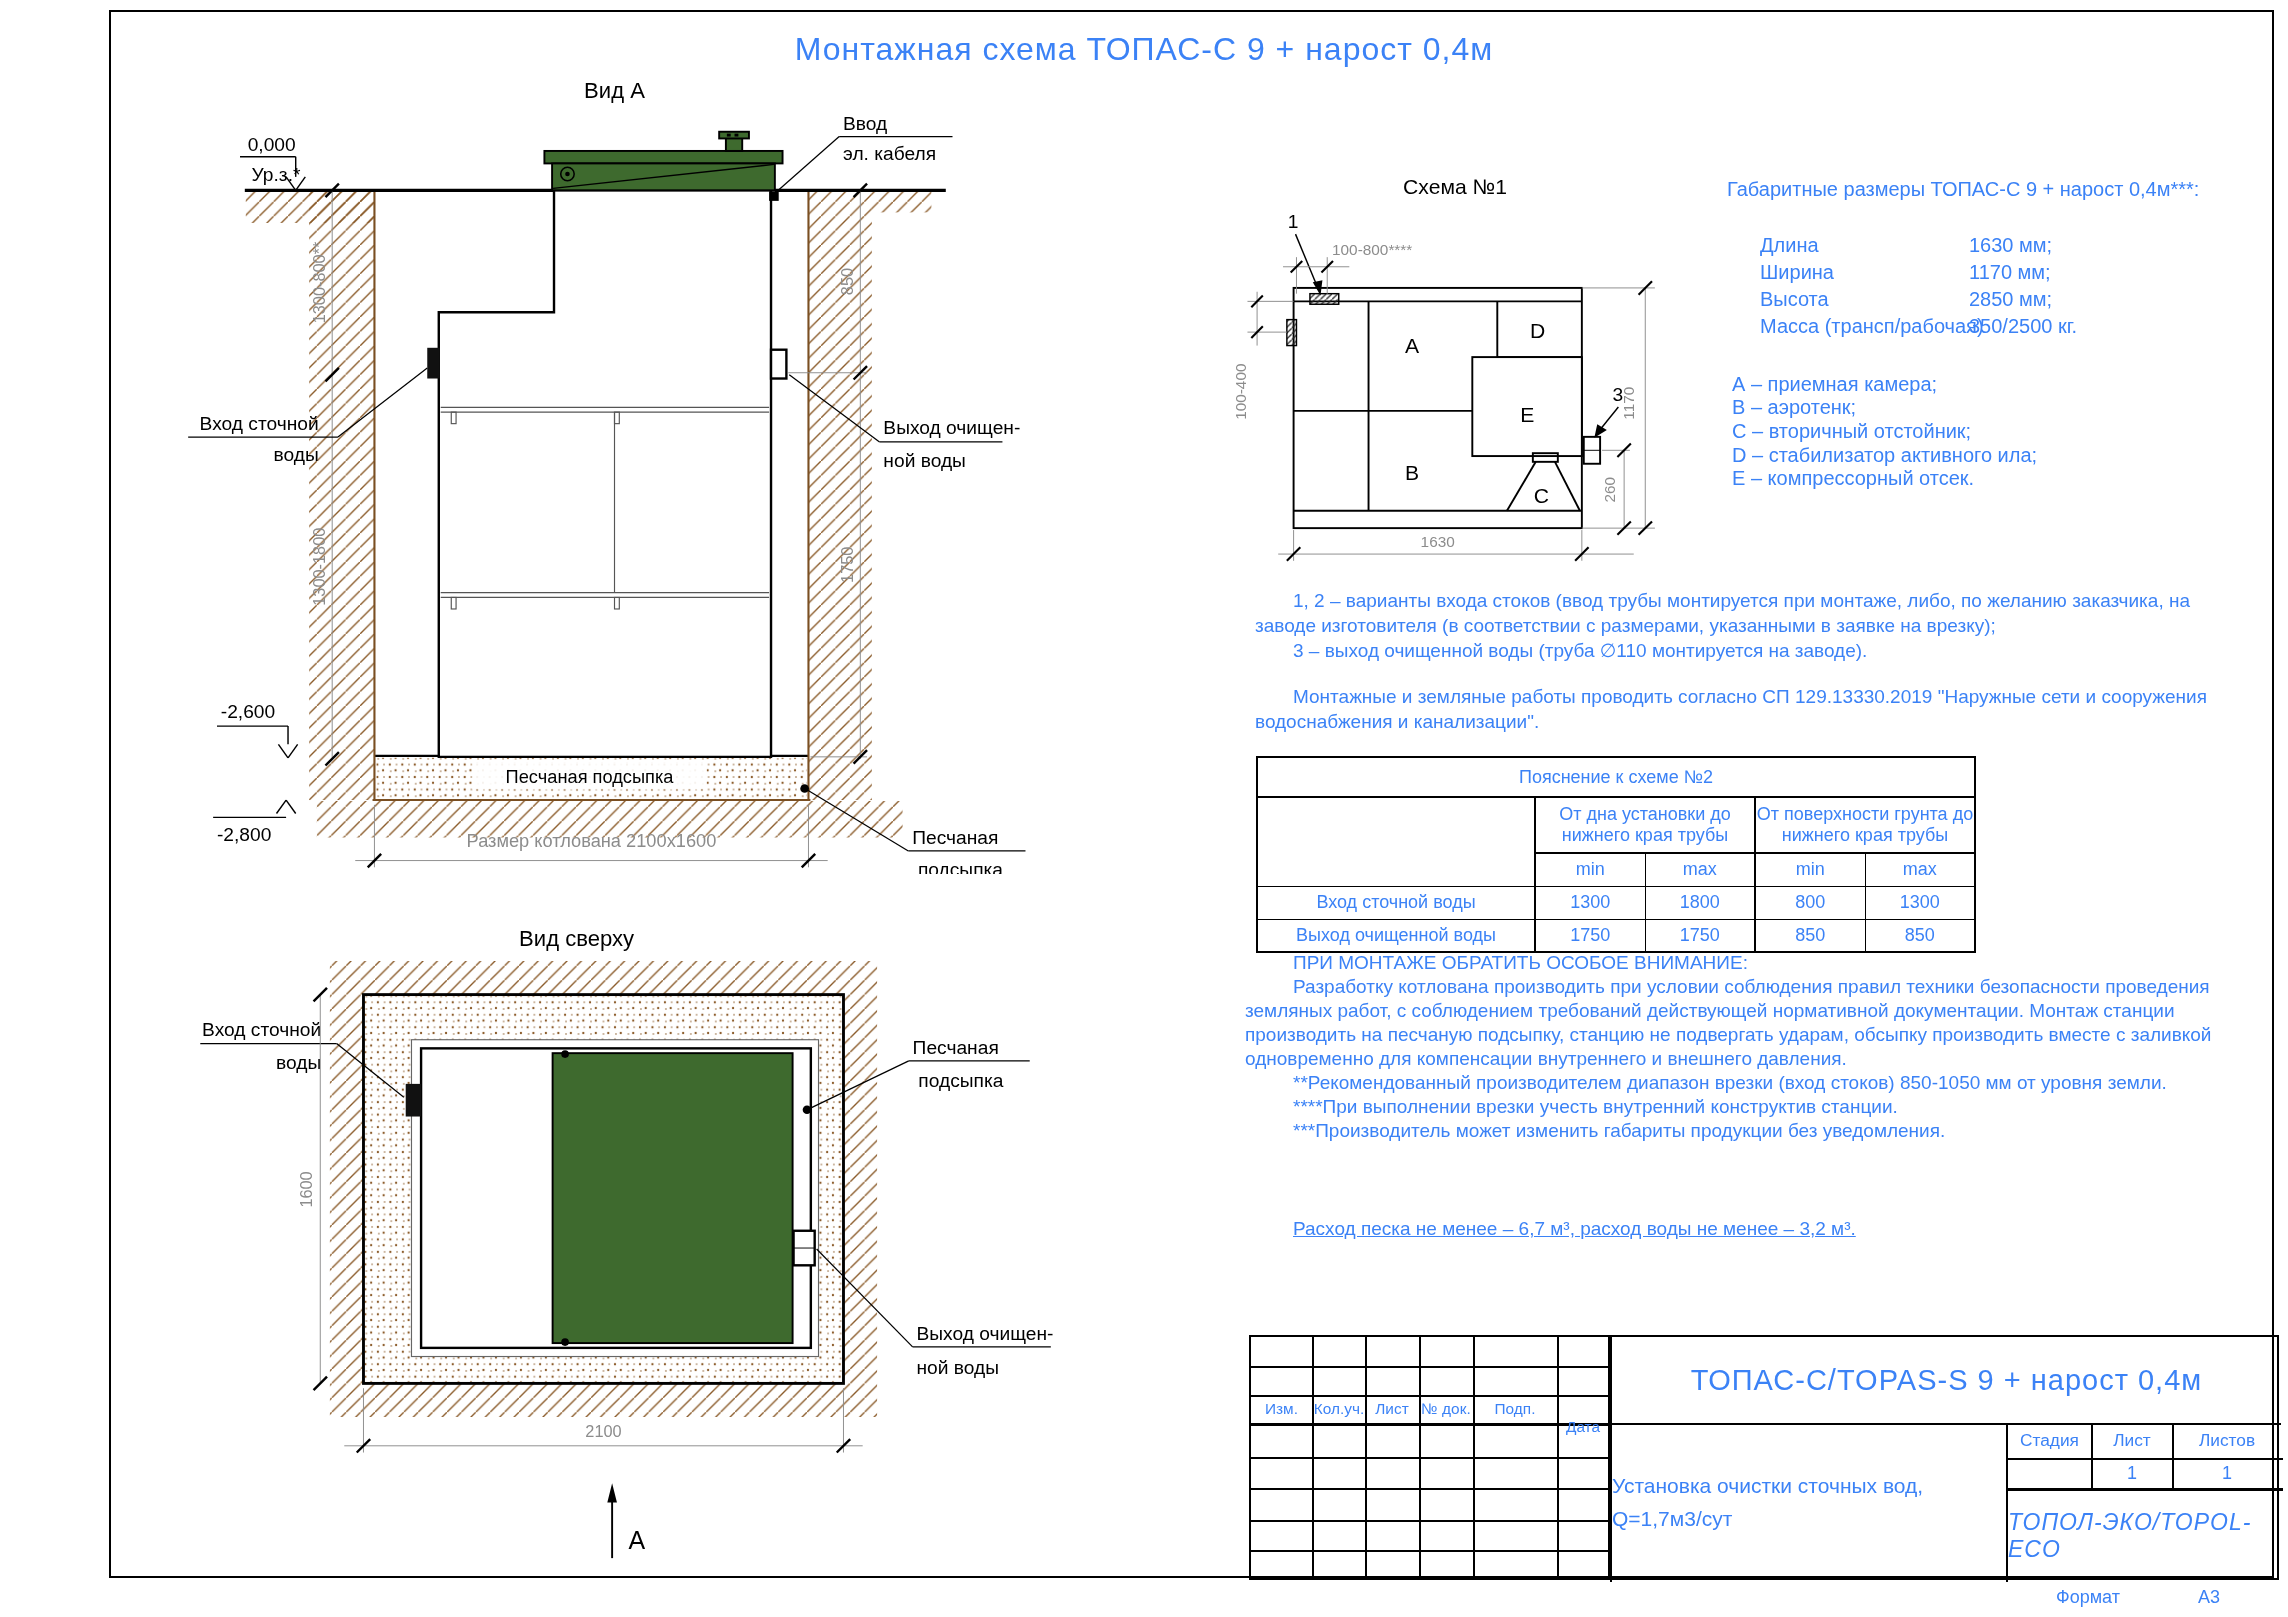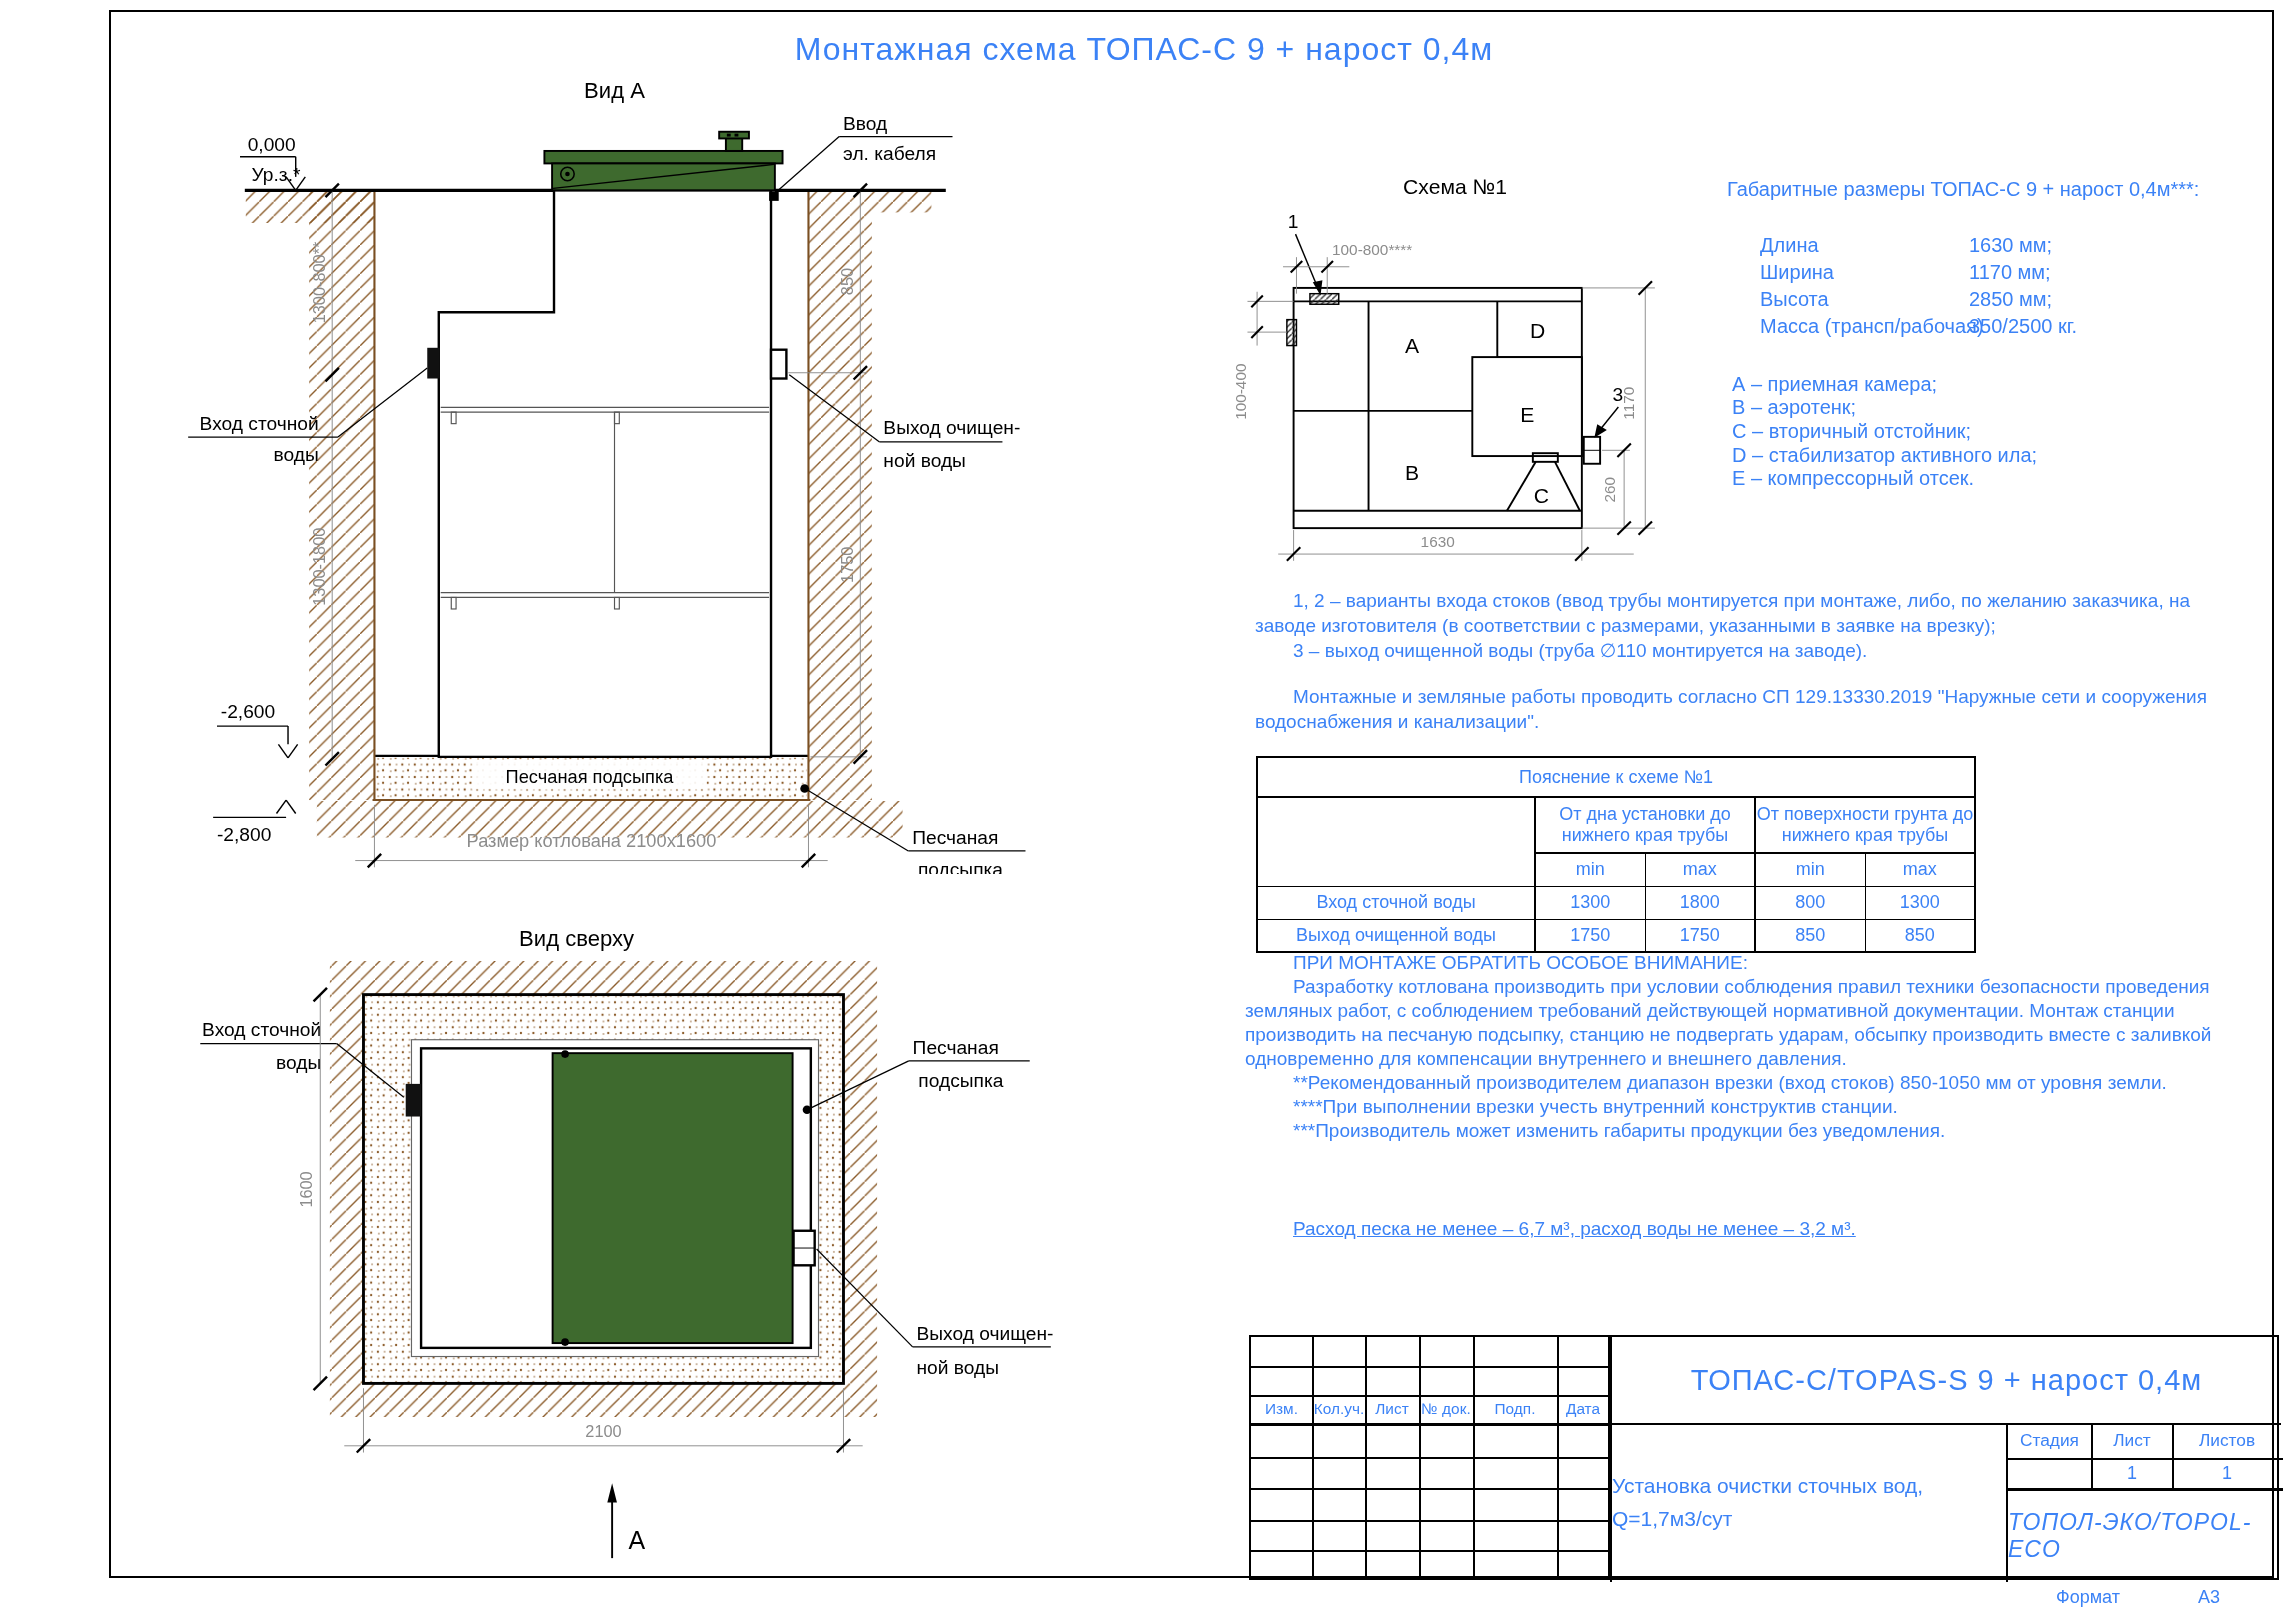--- a/index.html
+++ b/index.html
@@ -412,21 +412,21 @@
   <table class="abs exp-table">
     <colgroup>
         <col style="width:278px">
         <col style="width:110px">
         <col style="width:110px">
         <col style="width:110px">
         <col style="width:110px">
       </colgroup>
     <tbody>
         <tr class="outerT">
-          <td colspan="5" class="outerL outerR thickB" style="height:38px">Пояснение к схеме №1</td>
+          <td colspan="5" class="outerL outerR thickB" style="height:38px">Пояснение к схеме №2</td>
         </tr>
     <tr>
       <td rowspan="2" class="outerL thickR" style="height:86px"></td>
       <td colspan="2" class="thickB thickR" style="height:54px">
         <span>От дна установки до</span><br><span>нижнего края трубы</span></td>
       <td colspan="2" class="thickB outerR">
         <span>От поверхности грунта до</span><br><span>нижнего края трубы</span></td>
     </tr>
     <tr style="height:33px">
       <td>min</td>
@@ -477,21 +477,21 @@
     <div class="line" style="left:0;top:120px;width:359px;height:1.9px"></div>
     <div class="line" style="left:0;top:151px;width:359px;height:1.9px"></div>
     <div class="line" style="left:0;top:183px;width:359px;height:1.9px"></div>
     <div class="line" style="left:0;top:213px;width:359px;height:1.9px"></div>
 
     <div class="cell-label" style="left:0;top:63px;width:61px">Изм.</div>
     <div class="cell-label" style="left:61px;top:63px;width:54px">Кол.уч.</div>
     <div class="cell-label" style="left:114px;top:63px;width:54px">Лист</div>
     <div class="cell-label" style="left:168px;top:63px;width:54px">№ док.</div>
     <div class="cell-label" style="left:222px;top:63px;width:84px">Подп.</div>
-    <div class="cell-label" style="left:306px;top:63px;width:52px">Дата</div>
+    <div class="cell-label" style="left:306px;top:81px;width:52px">Дата</div>
 
     <div class="doc-title">ТОПАС-С/TOPAS-S 9 + нарост 0,4м</div>
 
     <div class="desc">
       <div>Установка очистки сточных вод,</div>
       <div>Q=1,7м3/сут</div>
     </div>
 
     <div class="sub">
       <div class="line" style="left:83px;top:0;width:1.9px;height:65px"></div>

